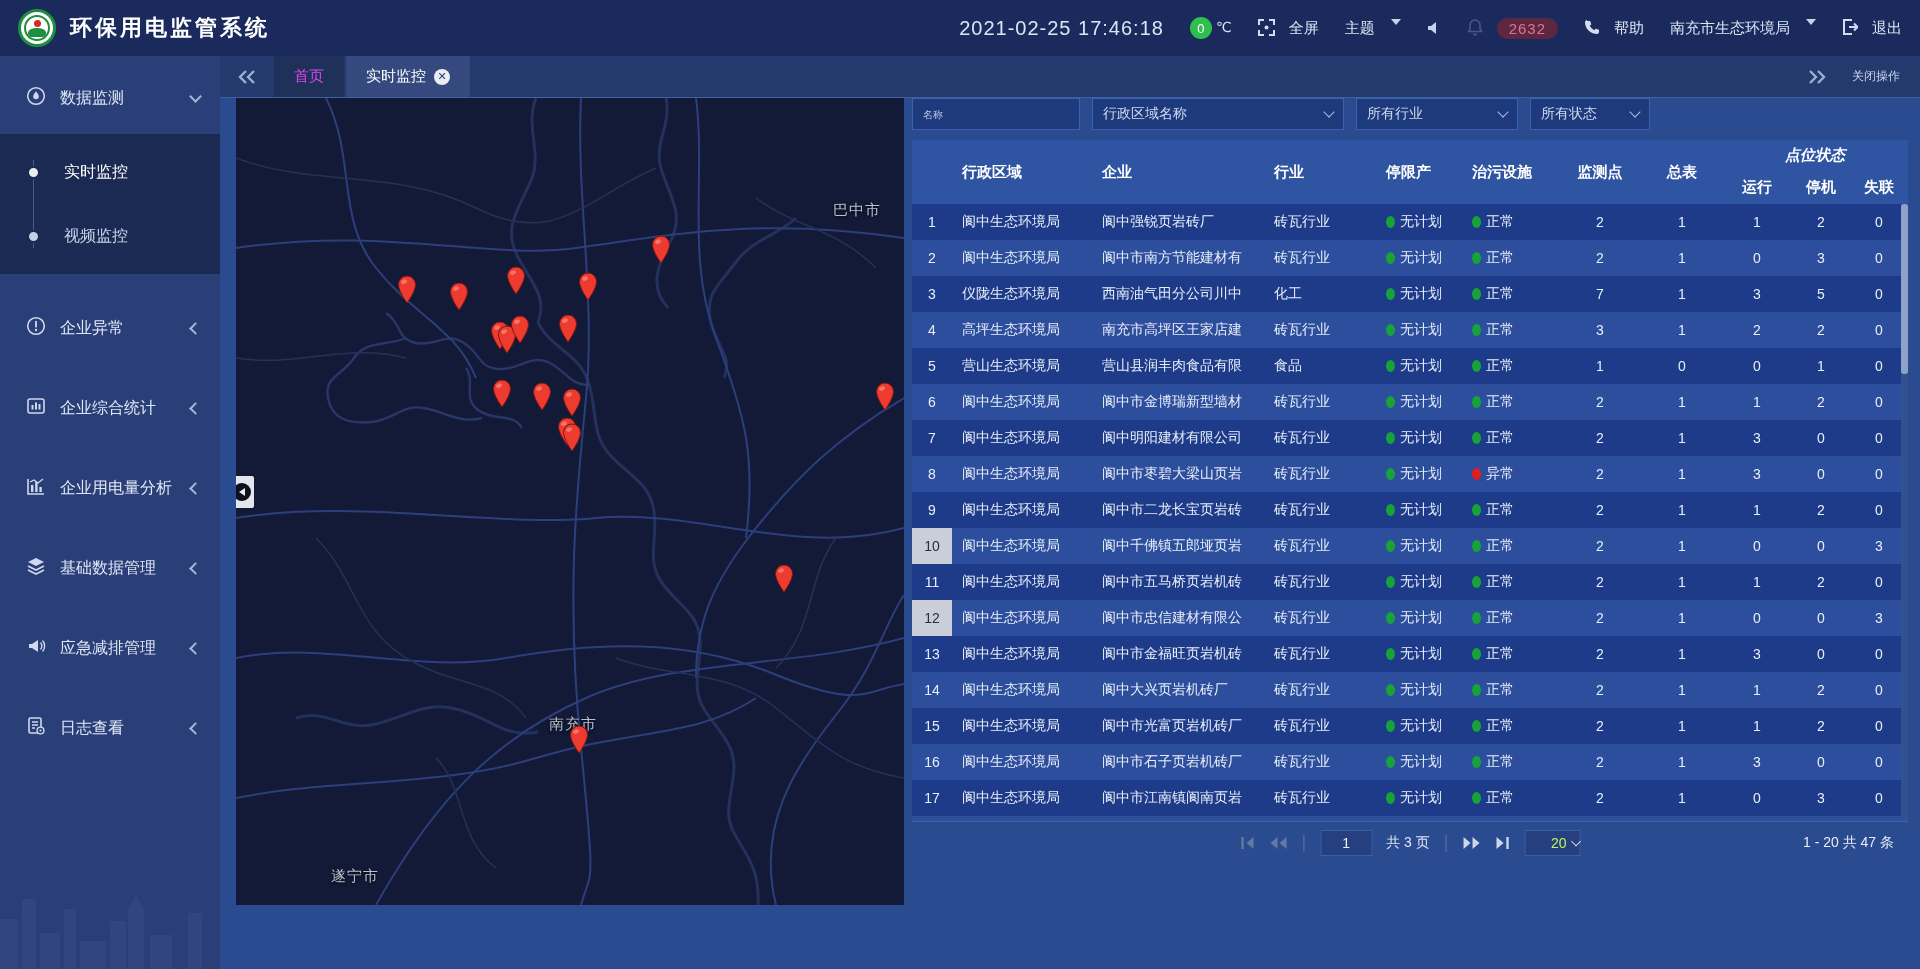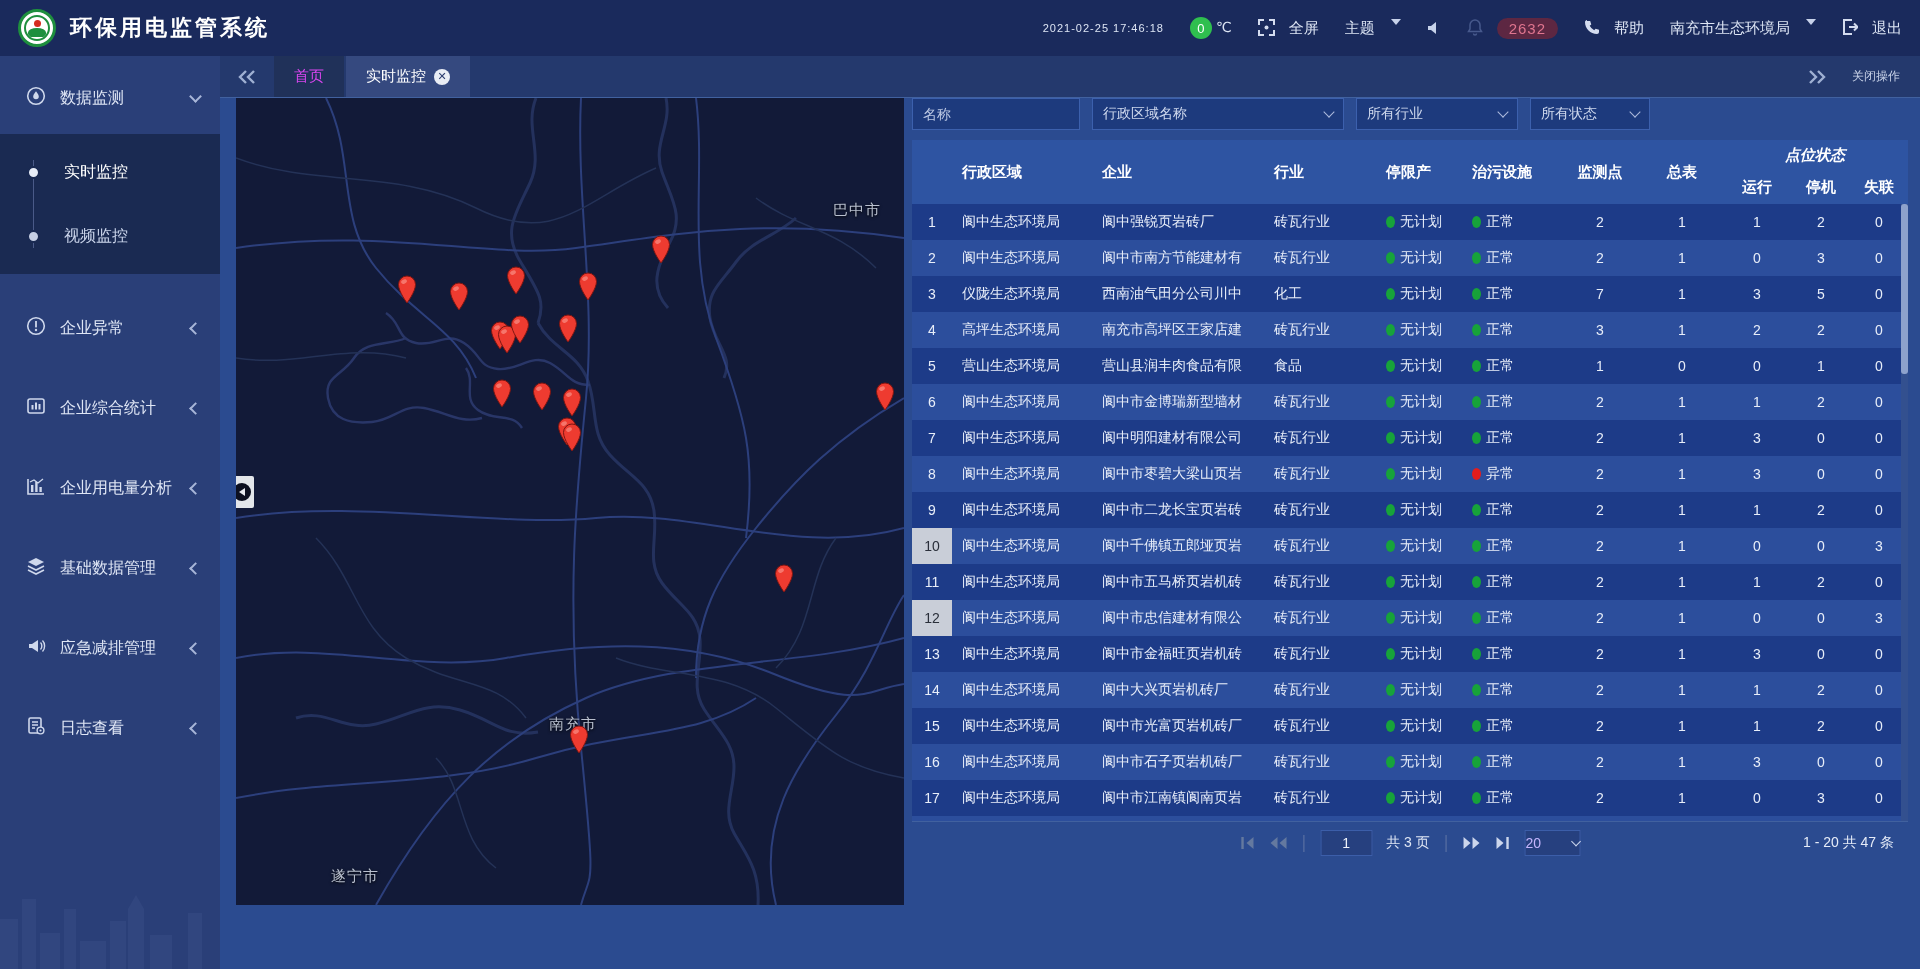--- a/index.html
+++ b/index.html
@@ -7,21 +7,21 @@
   .app{width:1920px;height:969px;display:flex;flex-direction:column;border-radius:19px;}
 
   
   .header{height:56px;background:#1a2a5c;display:flex;align-items:center;padding:0 18px;flex:0 0 56px;}
   .logo{width:38px;height:38px;border-radius:50%;background:#fff;border:3px solid #1e8f3e;display:flex;align-items:center;justify-content:center;position:relative;flex:0 0 38px;}
   .logo .inner{width:26px;height:26px;border-radius:50%;border:2px solid #1e8f3e;position:relative;overflow:hidden;}
   .logo .sun{position:absolute;left:8px;top:3px;width:7px;height:7px;border-radius:50%;background:#d42b1f;}
   .logo .hill{position:absolute;left:2px;bottom:2px;width:18px;height:9px;border-radius:50% 50% 0 0;background:#1e8f3e;}
   .app-title{color:#fff;font-size:22px;font-weight:bold;letter-spacing:3px;margin-left:14px;}
   .header-right{margin-left:auto;display:flex;align-items:center;color:#dde5f4;font-size:15px;gap:26px;}
-  .datetime{font-size:11px;letter-spacing:1px;}
+  .datetime{font-size:20px;letter-spacing:1px;}
   .temp{display:flex;align-items:flex-start;gap:4px;}
   .temp-ball{width:22px;height:22px;border-radius:50%;background:#2fbf4f;color:#fff;font-size:13px;display:flex;align-items:center;justify-content:center;}
   .temp-unit{font-size:14px;margin-top:2px;}
   .hitem{display:flex;gap:14px;cursor:pointer;white-space:nowrap;}
   .caret-down{width:0;height:0;border-left:5px solid transparent;border-right:5px solid transparent;border-top:6px solid #c7d2ea;display:inline-block;margin-left:2px;}
   .badge-pill{background:#5d2742;color:#e0758f;font-size:15px;padding:2px 12px;border-radius:12px;letter-spacing:1px;}
   svg.icn{display:block;}
 
   
   .body{flex:1;display:flex;min-height:0;}
@@ -61,21 +61,21 @@
   .map{width:668px;flex:0 0 668px;height:807px;background:#121a38;position:relative;overflow:hidden;}
   .map-label{position:absolute;color:#b9c0cf;font-size:15px;letter-spacing:1px;text-shadow:0 1px 3px #000;transform:translate(-50%,-50%);white-space:nowrap;}
   .pin{position:absolute;transform:translate(-50%,-100%);}
   .map-collapse{position:absolute;left:-6px;top:378px;width:24px;height:32px;background:#e3e6ea;display:flex;align-items:center;justify-content:center;cursor:pointer;border-radius:2px;}
   .map-collapse .circ{width:18px;height:18px;border-radius:50%;background:#0d1020;display:flex;align-items:center;justify-content:center;}
   .map-collapse .tri{width:0;height:0;border-top:4px solid transparent;border-bottom:4px solid transparent;border-right:6px solid #e8eaef;margin-right:1px;}
 
   
   .panel{flex:1;height:765px;display:flex;flex-direction:column;min-width:0;position:relative;}
   .filters{display:flex;gap:12px;flex:0 0 32px;margin-bottom:10px;}
-  .f-input{width:168px;height:32px;background:#1d3a7d;border:1px solid #3c60ad;color:#cfd9ee;font-size:14px;padding:0 10px;outline:none;}
+  .f-input{width:168px;height:32px;background:#1d3a7d;border:1px solid #3c60ad;color:#cfd9ee;font-size:10px;padding:0 10px;outline:none;}
   .f-input::placeholder{color:#bcc8e4;}
   .f-select{height:32px;background:#1d3a7d;border:1px solid #3c60ad;color:#cfd9ee;font-size:14px;display:flex;align-items:center;padding:0 10px;cursor:pointer;}
   .f-select .cd{margin-left:auto;width:8px;height:8px;border-right:1.6px solid #aebbdd;border-bottom:1.6px solid #aebbdd;transform:rotate(45deg);margin-top:-4px;}
   .f-region{width:252px;}.f-industry{width:162px;}.f-status{width:120px;}
 
   table{border-collapse:collapse;table-layout:fixed;width:996px;}
   th,td{overflow:hidden;white-space:nowrap;}
   .thead-tbl th{background:#2e54a2;color:#fff;font-size:15px;font-weight:bold;}
   .thead-tbl .r1 th{height:30px;}
   .thead-tbl .r2 th{height:34px;}
@@ -94,21 +94,21 @@
   .dot.ok{background:#17a33a;}
   .dot.err{background:#e31d1d;}
   .vscroll{position:absolute;right:0;top:0;bottom:0;width:7px;background:#33508f;}
   .vscroll .thumb{position:absolute;top:0;left:0;right:0;height:170px;background:#8ea2cc;border-radius:3px;}
 
   .pager{flex:0 0 42px;border-top:1px solid #41619f;display:flex;align-items:center;position:relative;color:#dfe6f4;font-size:14px;}
   .pager-center{position:absolute;left:50%;transform:translateX(-50%);display:flex;align-items:center;gap:14px;}
   .pg-ico{cursor:pointer;display:flex;align-items:center;}
   .pg-div{color:#51699f;font-size:18px;}
   .pg-input{width:52px;height:26px;background:#26407f;border:1px solid #3c5ea9;color:#eef2fb;text-align:center;font-size:14px;outline:none;}
-  .pg-size{width:56px;height:26px;background:#26407f;border:1px solid #3c5ea9;color:#c4b5fd;display:flex;align-items:center;justify-content:space-between;gap:6px;cursor:pointer;}
+  .pg-size{width:56px;height:26px;background:#26407f;border:1px solid #3c5ea9;color:#bef264;display:flex;align-items:center;justify-content:flex-end;gap:6px;cursor:pointer;}
   .pg-size .cd{width:7px;height:7px;border-right:1.5px solid #cdd7ee;border-bottom:1.5px solid #cdd7ee;transform:rotate(45deg);margin-top:-3px;}
   .pager-right{margin-left:auto;padding-right:14px;color:#e6ecf8;}
 </style>
 </head>
 <body>
 
 <div class="app">
 
   <div class="header">
     <div class="logo">

